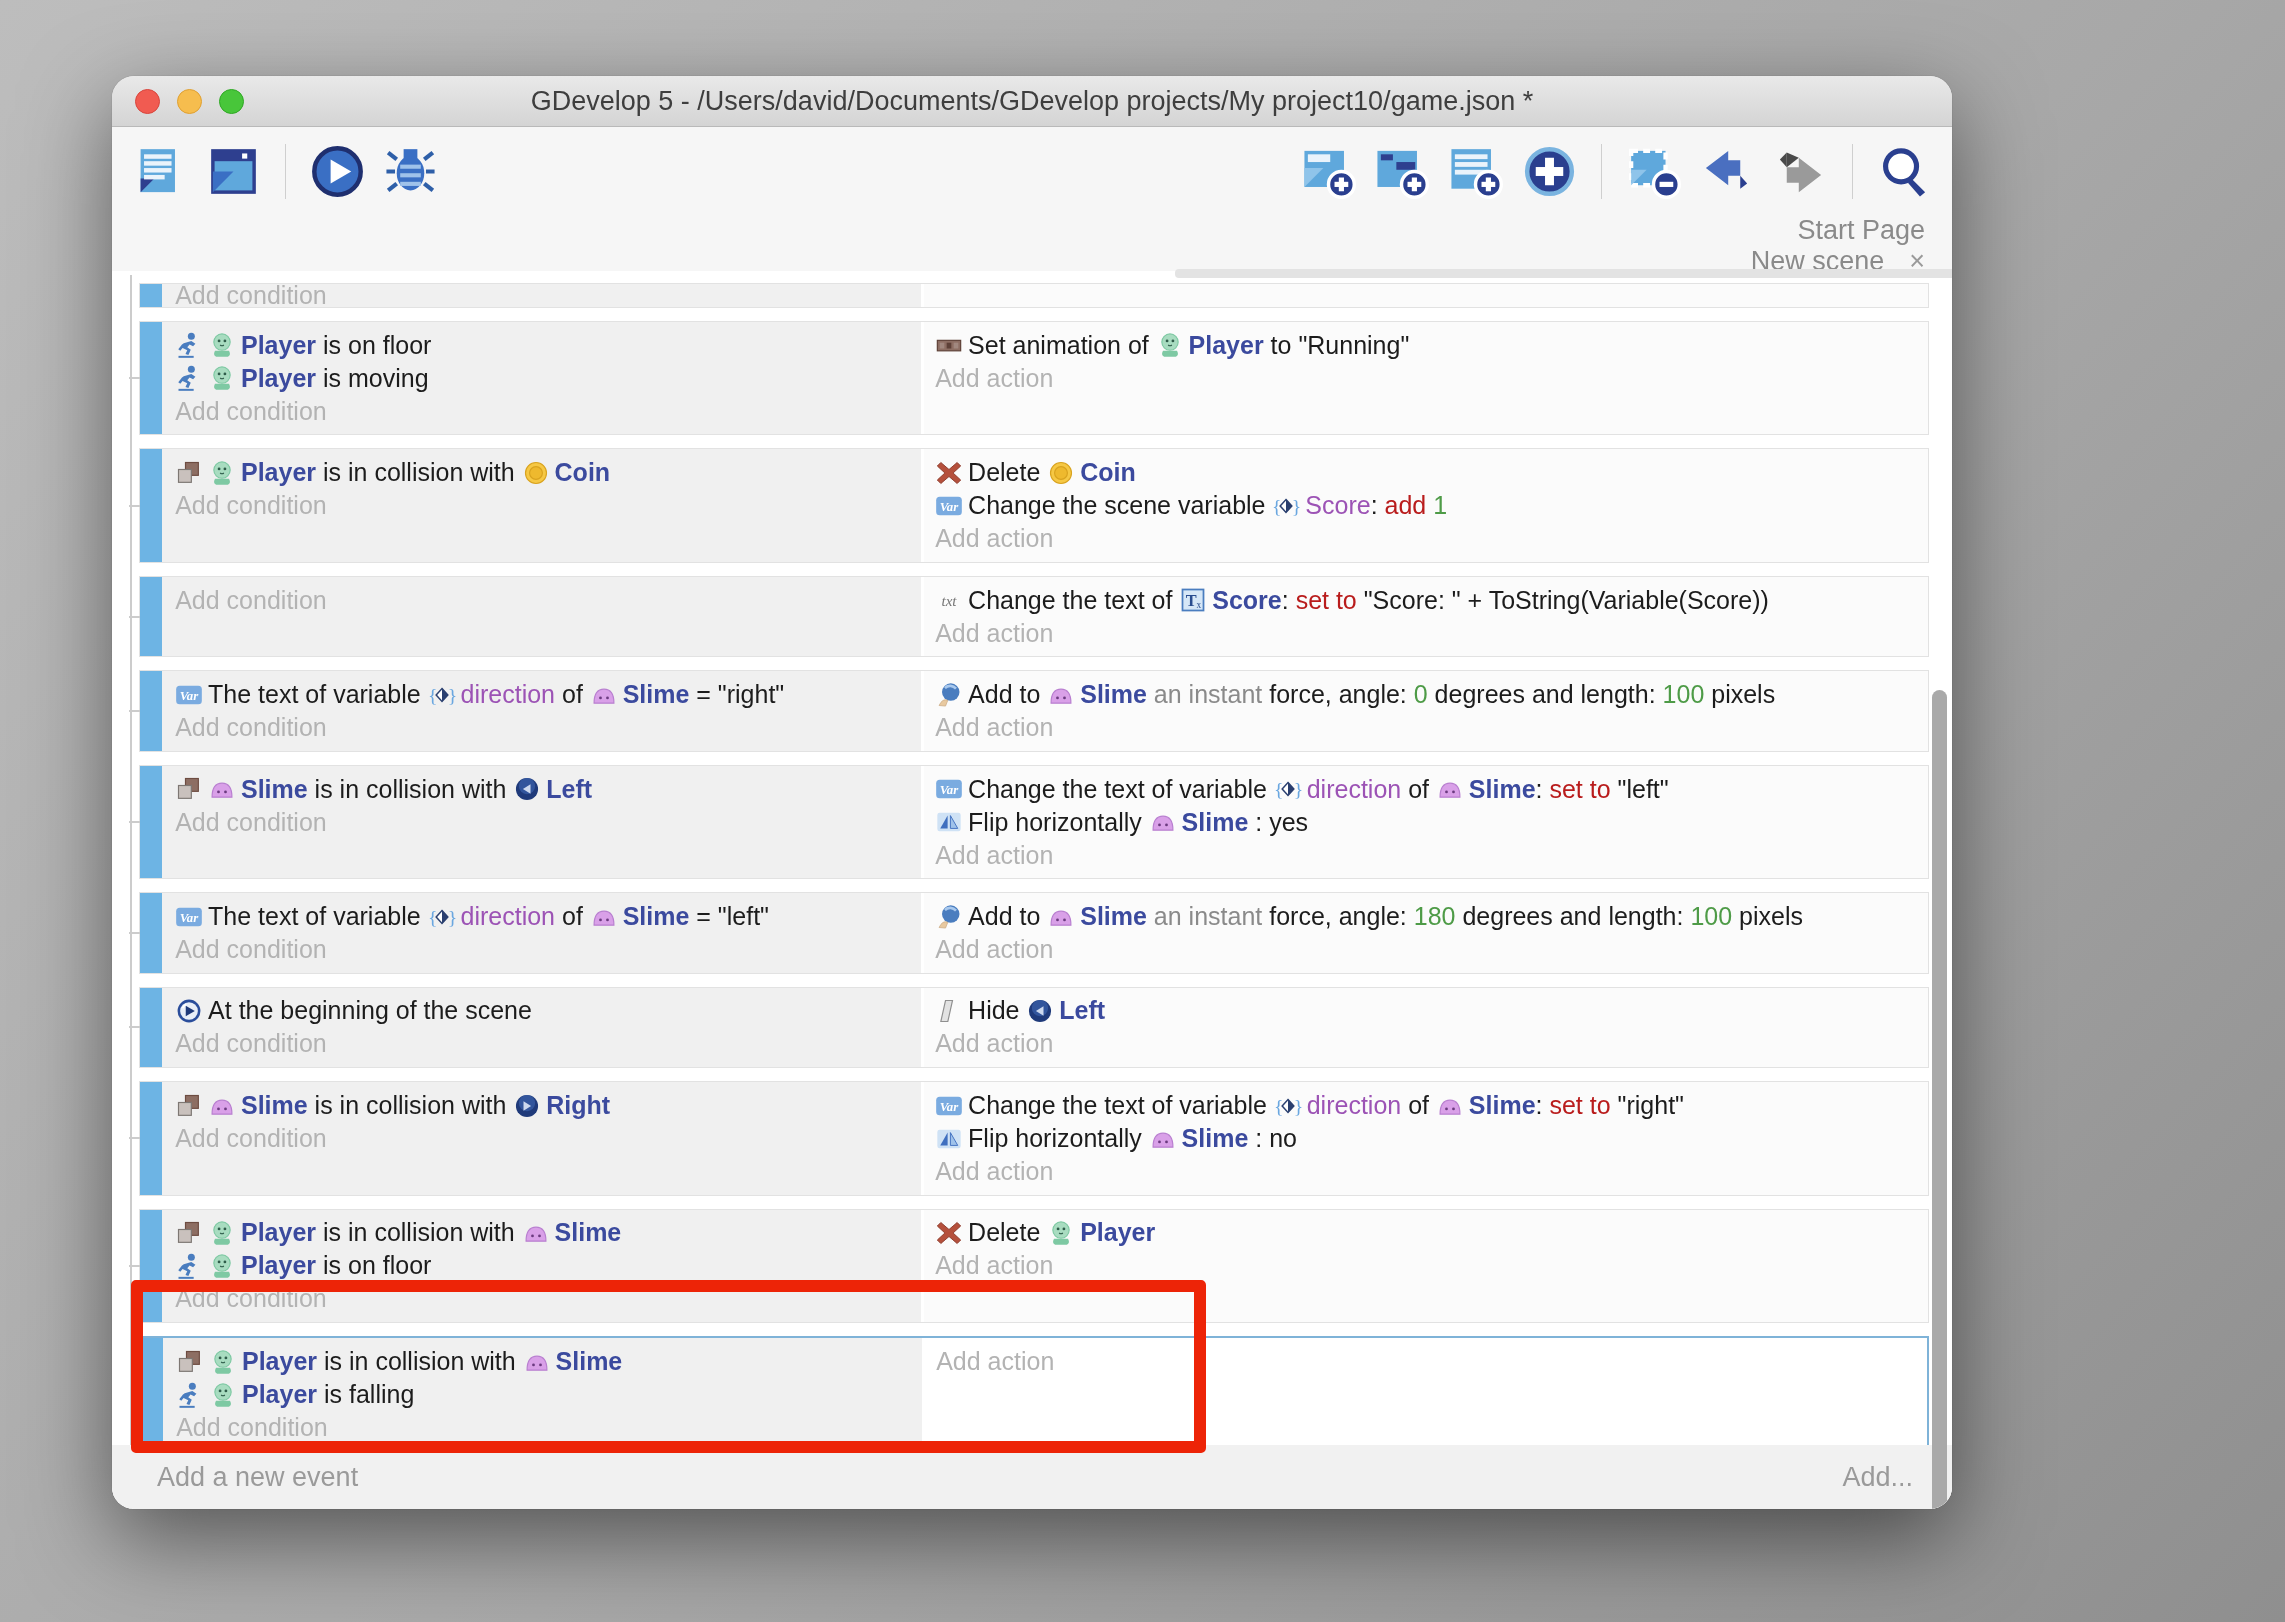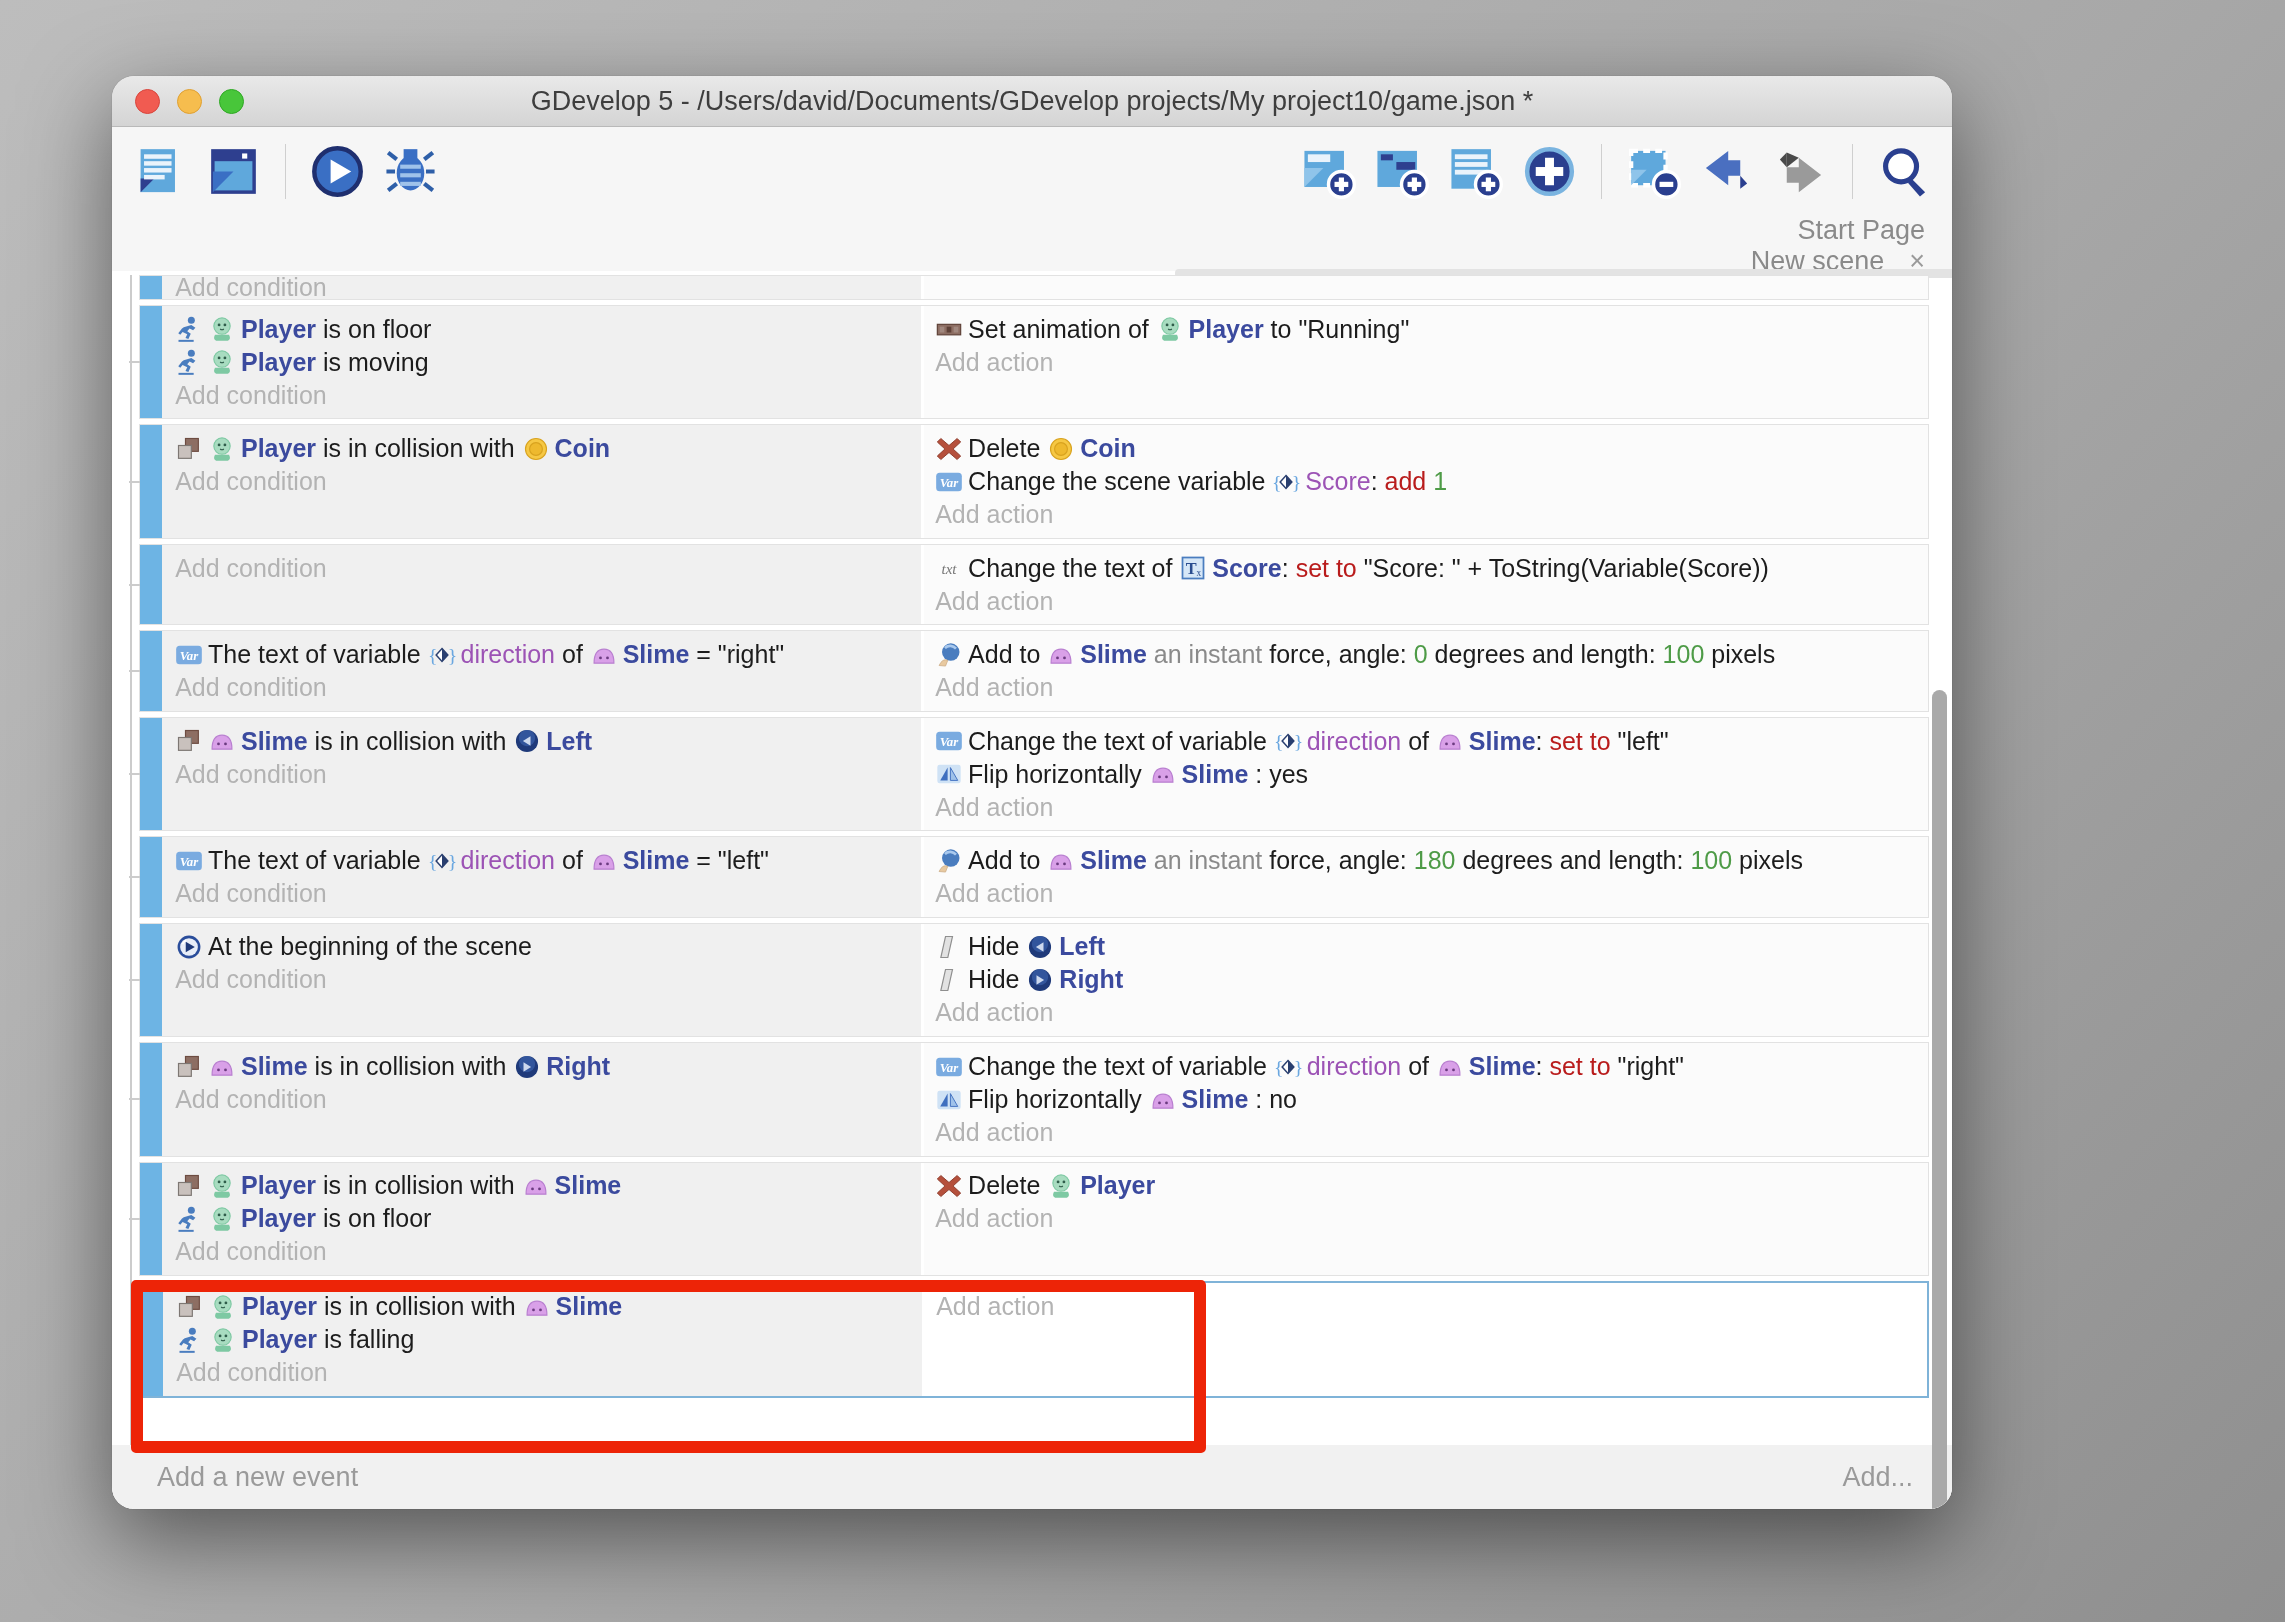--- a/index.html
+++ b/index.html
@@ -35,21 +35,21 @@
   .tab.active { background:#64a9d9; color:#fff;align-items:center; }
   .tab.active .tclose { color:#fff; }
 
   
   .content { position:absolute; top:195px; left:0; right:0; bottom:0; background:#fff; }
   .hscroll { position:absolute; left:1063px; top:-2px; width:987px; height:8.8px; background:#e3e3e3; border-radius:3.9px; }
   .treeline { position:absolute; left:17.6px; top:3.9px; height:1260px; width:2px; background:#cccccc; }
   .treeline::after { content:''; position:absolute; left:0; bottom:0; width:19.5px; height:2px; background:#cccccc; }
 
   .events-list { position:absolute; left:27px; right:23.4px; top:3.9px; display:flex; flex-direction:column; gap:4.9px; }
-  .event { display:flex; position:relative; border:1px solid #e2e2e2; background:#f0f0f0; }
+  .event { display:flex; position:relative; border:1px solid #e2e2e2; background:#f0f0f0;margin-top:8px; }
   .event .stub { position:absolute; left:-10.7px; top:calc(50% - 1px); width:10.7px; height:2px; background:#cccccc; }
   .evbar { width:21.5px; background:#6db4e4; flex:none; }
   .evcond { width:759px; flex:none; background:#f0f0f0; padding:6.8px 0; }
   .evacts { flex:1; background:#fbfbfb; border-left:3.9px solid #ffffff; padding:6.8px 0; }
   .line { height:33px; line-height:33px; font-size:25px; color:#1c1c1c; white-space:nowrap; padding-left:13.7px; overflow:hidden; }
   .evacts .line { padding-left:11.7px; }
   .line .icn { display:inline-block; vertical-align:-5.9px; margin-right:4.9px; }
   .line .icn svg { width:28px; height:28px; }
   .ph { color:#b3b3b3; }
   .obj { color:#3b4a9e; font-weight:bold; }
@@ -446,27 +446,20 @@
             <div class="line ph"><span>Add condition</span></div>
           </div>
           <div class="evacts">
             <div class="line"><span class="icn"><svg viewBox="0 0 24 24">
                   <path d="M9 3 L15 3 L11 21 L5 21 Z" fill="#e2e2e2" stroke="#8f8f8f"></path>
                 </svg></span><span>Hide </span><span class="icn"><svg viewBox="0 0 24 24">
                   <circle cx="12" cy="12" r="9.5" fill="#1f3a7a"></circle>
                   <circle cx="12" cy="9.5" r="7" fill="#3a5fa8" opacity="0.75"></circle>
                   <path d="M15 8 L8.5 12 L15 16 Z" fill="#cdd9ee"></path>
                 </svg></span><span class="obj">Left</span></div>
-            <div class="line"><span class="icn"><svg viewBox="0 0 24 24">
-                  <path d="M9 3 L15 3 L11 21 L5 21 Z" fill="#e2e2e2" stroke="#8f8f8f"></path>
-                </svg></span><span>Hide </span><span class="icn"><svg viewBox="0 0 24 24">
-                  <circle cx="12" cy="12" r="9.5" fill="#1f3a7a"></circle>
-                  <circle cx="12" cy="9.5" r="7" fill="#3a5fa8" opacity="0.75"></circle>
-                  <path d="M9 8 L15.5 12 L9 16 Z" fill="#cdd9ee"></path>
-                </svg></span><span class="obj">Right</span></div>
             <div class="line ph"><span>Add action</span></div>
           </div>
         </div>
         <div class="event">
           <span class="stub"></span>
           <div class="evbar"></div>
           <div class="evcond">
             <div class="line"><span class="icn"><svg viewBox="0 0 24 24">
                   <rect x="9" y="3" width="11" height="11" fill="#8d6e63" stroke="#6d4c41"></rect>
                   <rect x="3" y="9" width="11" height="11" fill="#c9c1bd" stroke="#7d7773"></rect>

